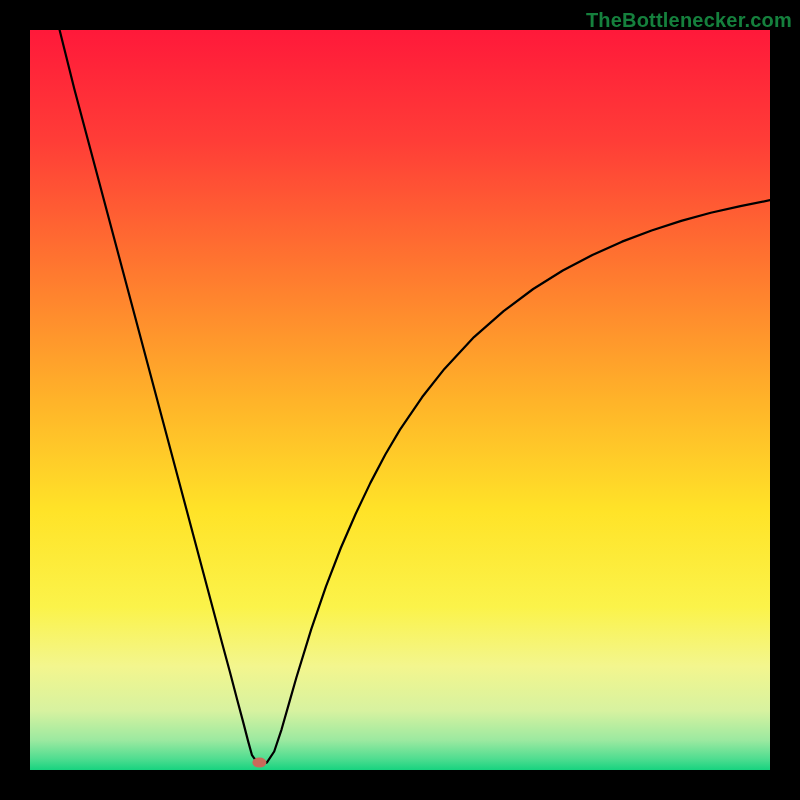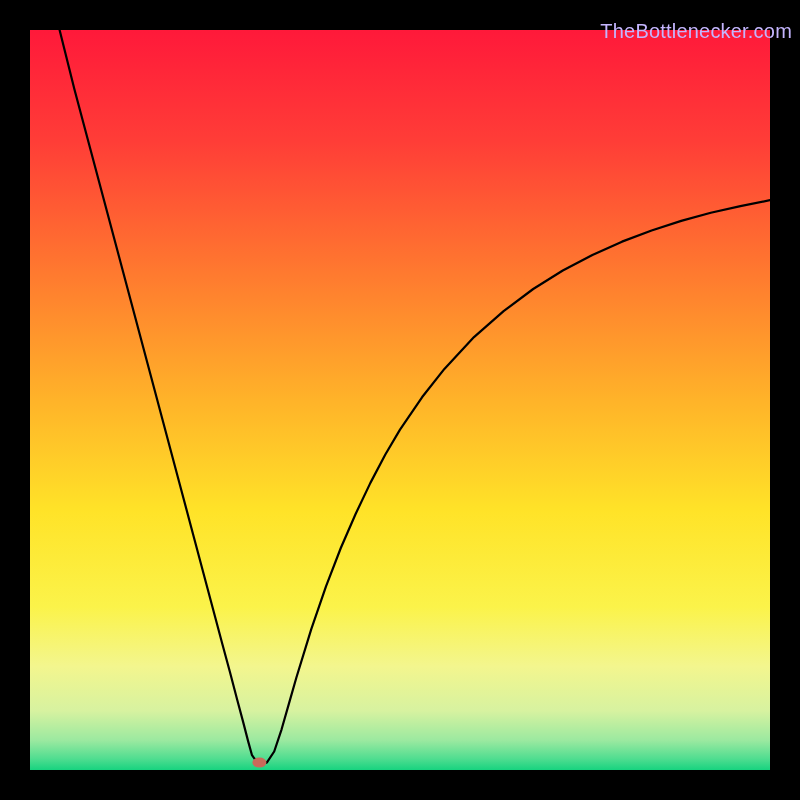--- a/index.html
+++ b/index.html
@@ -20,26 +20,26 @@
   .plot {
     position: absolute;
     left: 30px;
     top: 30px;
     width: 740px;
     height: 740px;
     overflow: hidden;
   }
   .watermark {
     position: absolute;
-    top: 20px;
+    top: 9px;
     right: 8px;
-    color: #c4b5fd;
+    color: #15803d;
     font-size: 20px;
     letter-spacing: 0.2px;
-    font-weight: 400;
+    font-weight: 700;
     z-index: 10;
   }
   svg { display: block; }
 </style>
 </head>
 <body>
 
 <div class="frame">
   <div class="watermark">TheBottlenecker.com</div>
   <div class="plot">

